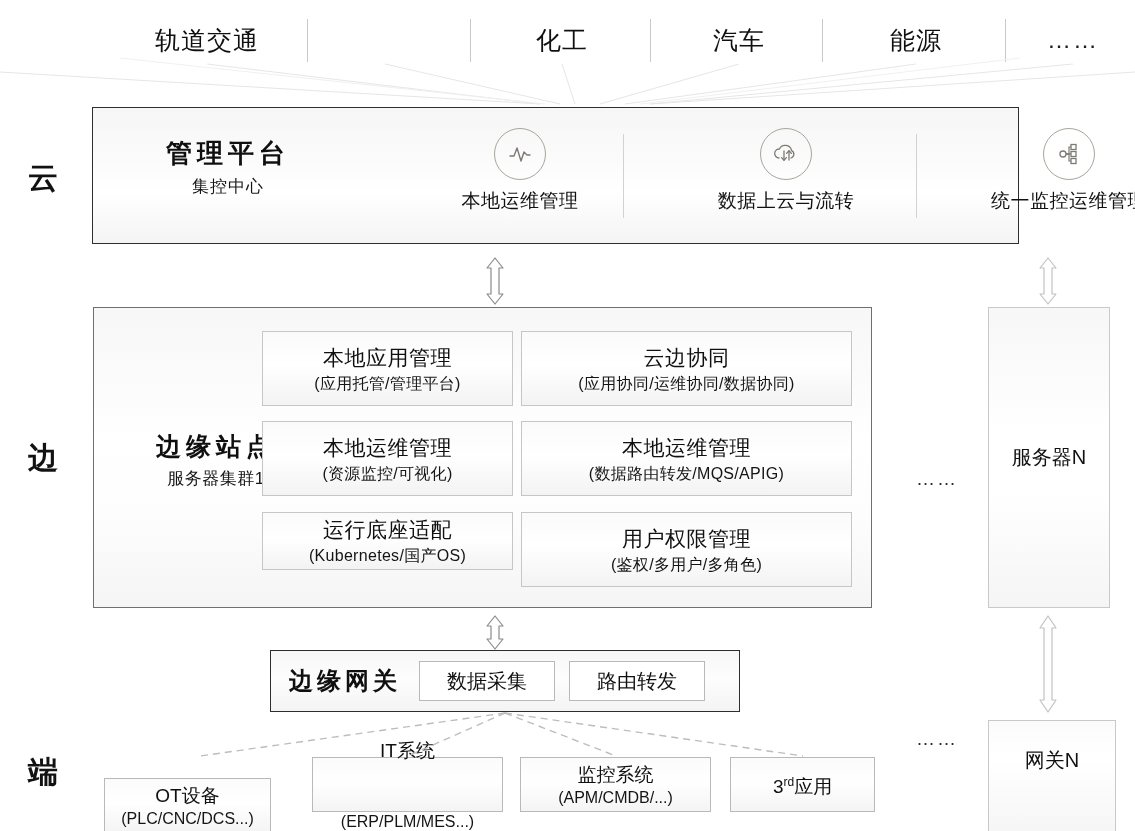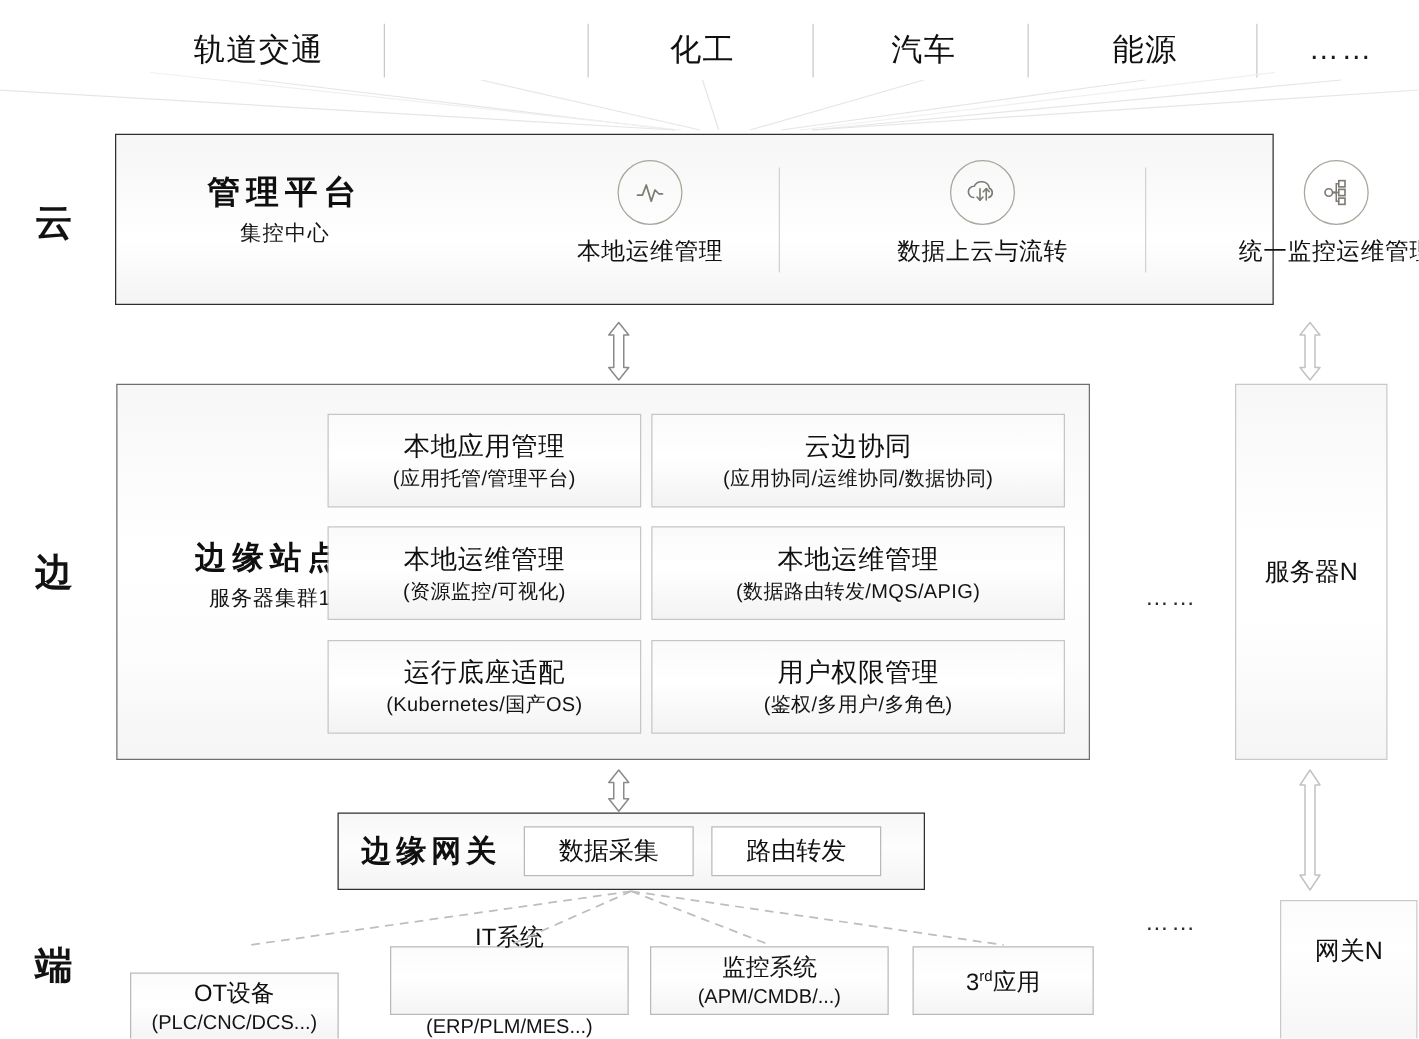--- a/index.html
+++ b/index.html
@@ -168,21 +168,21 @@
   #server-n {
     left: 988px; top: 307px; width: 122px; height: 301px;
     border: 1px solid #c9c9c9;
     background: linear-gradient(to bottom, #f7f7f7 0%, #ffffff 42%, #ffffff 62%, #f5f5f5 100%);
     box-sizing: border-box;
     display: flex; align-items: center; justify-content: center;
     font-size: 20px;
     color: #111111;
   }
   #gateway-n {
-    left: 1024px; top: 720px; width: 110px; height: 111px;
+    left: 988px; top: 720px; width: 128px; height: 111px;
     border: 1px solid #c9c9c9;
     border-bottom: none;
     background: linear-gradient(to bottom, #fbfbfb 0%, #ffffff 35%, #f6f6f6 100%);
     box-sizing: border-box;
     font-size: 20px;
     color: #111111;
     text-align: center;
     padding-top: 26px;
   }
   .side-dots {
@@ -352,21 +352,21 @@
     <div class="s">(应用协同/运维协同/数据协同)</div>
   </div>
   <div class="edge-card abs" style="left:262px;top:421px;width:251px;height:75px;">
     <div class="t">本地运维管理</div>
     <div class="s">(资源监控/可视化)</div>
   </div>
   <div class="edge-card abs" style="left:521px;top:421px;width:331px;height:75px;">
     <div class="t">本地运维管理</div>
     <div class="s">(数据路由转发/MQS/APIG)</div>
   </div>
-  <div class="edge-card abs" style="left:262px;top:512px;width:251px;height:75px;">
+  <div class="edge-card abs" style="left:262px;top:512px;width:251px;height:58px;">
     <div class="t">运行底座适配</div>
     <div class="s">(Kubernetes/国产OS)</div>
   </div>
   <div class="edge-card abs" style="left:521px;top:512px;width:331px;height:75px;">
     <div class="t">用户权限管理</div>
     <div class="s">(鉴权/多用户/多角色)</div>
   </div>
 
   <div id="server-n" class="abs">
     <span>服务器N</span>

